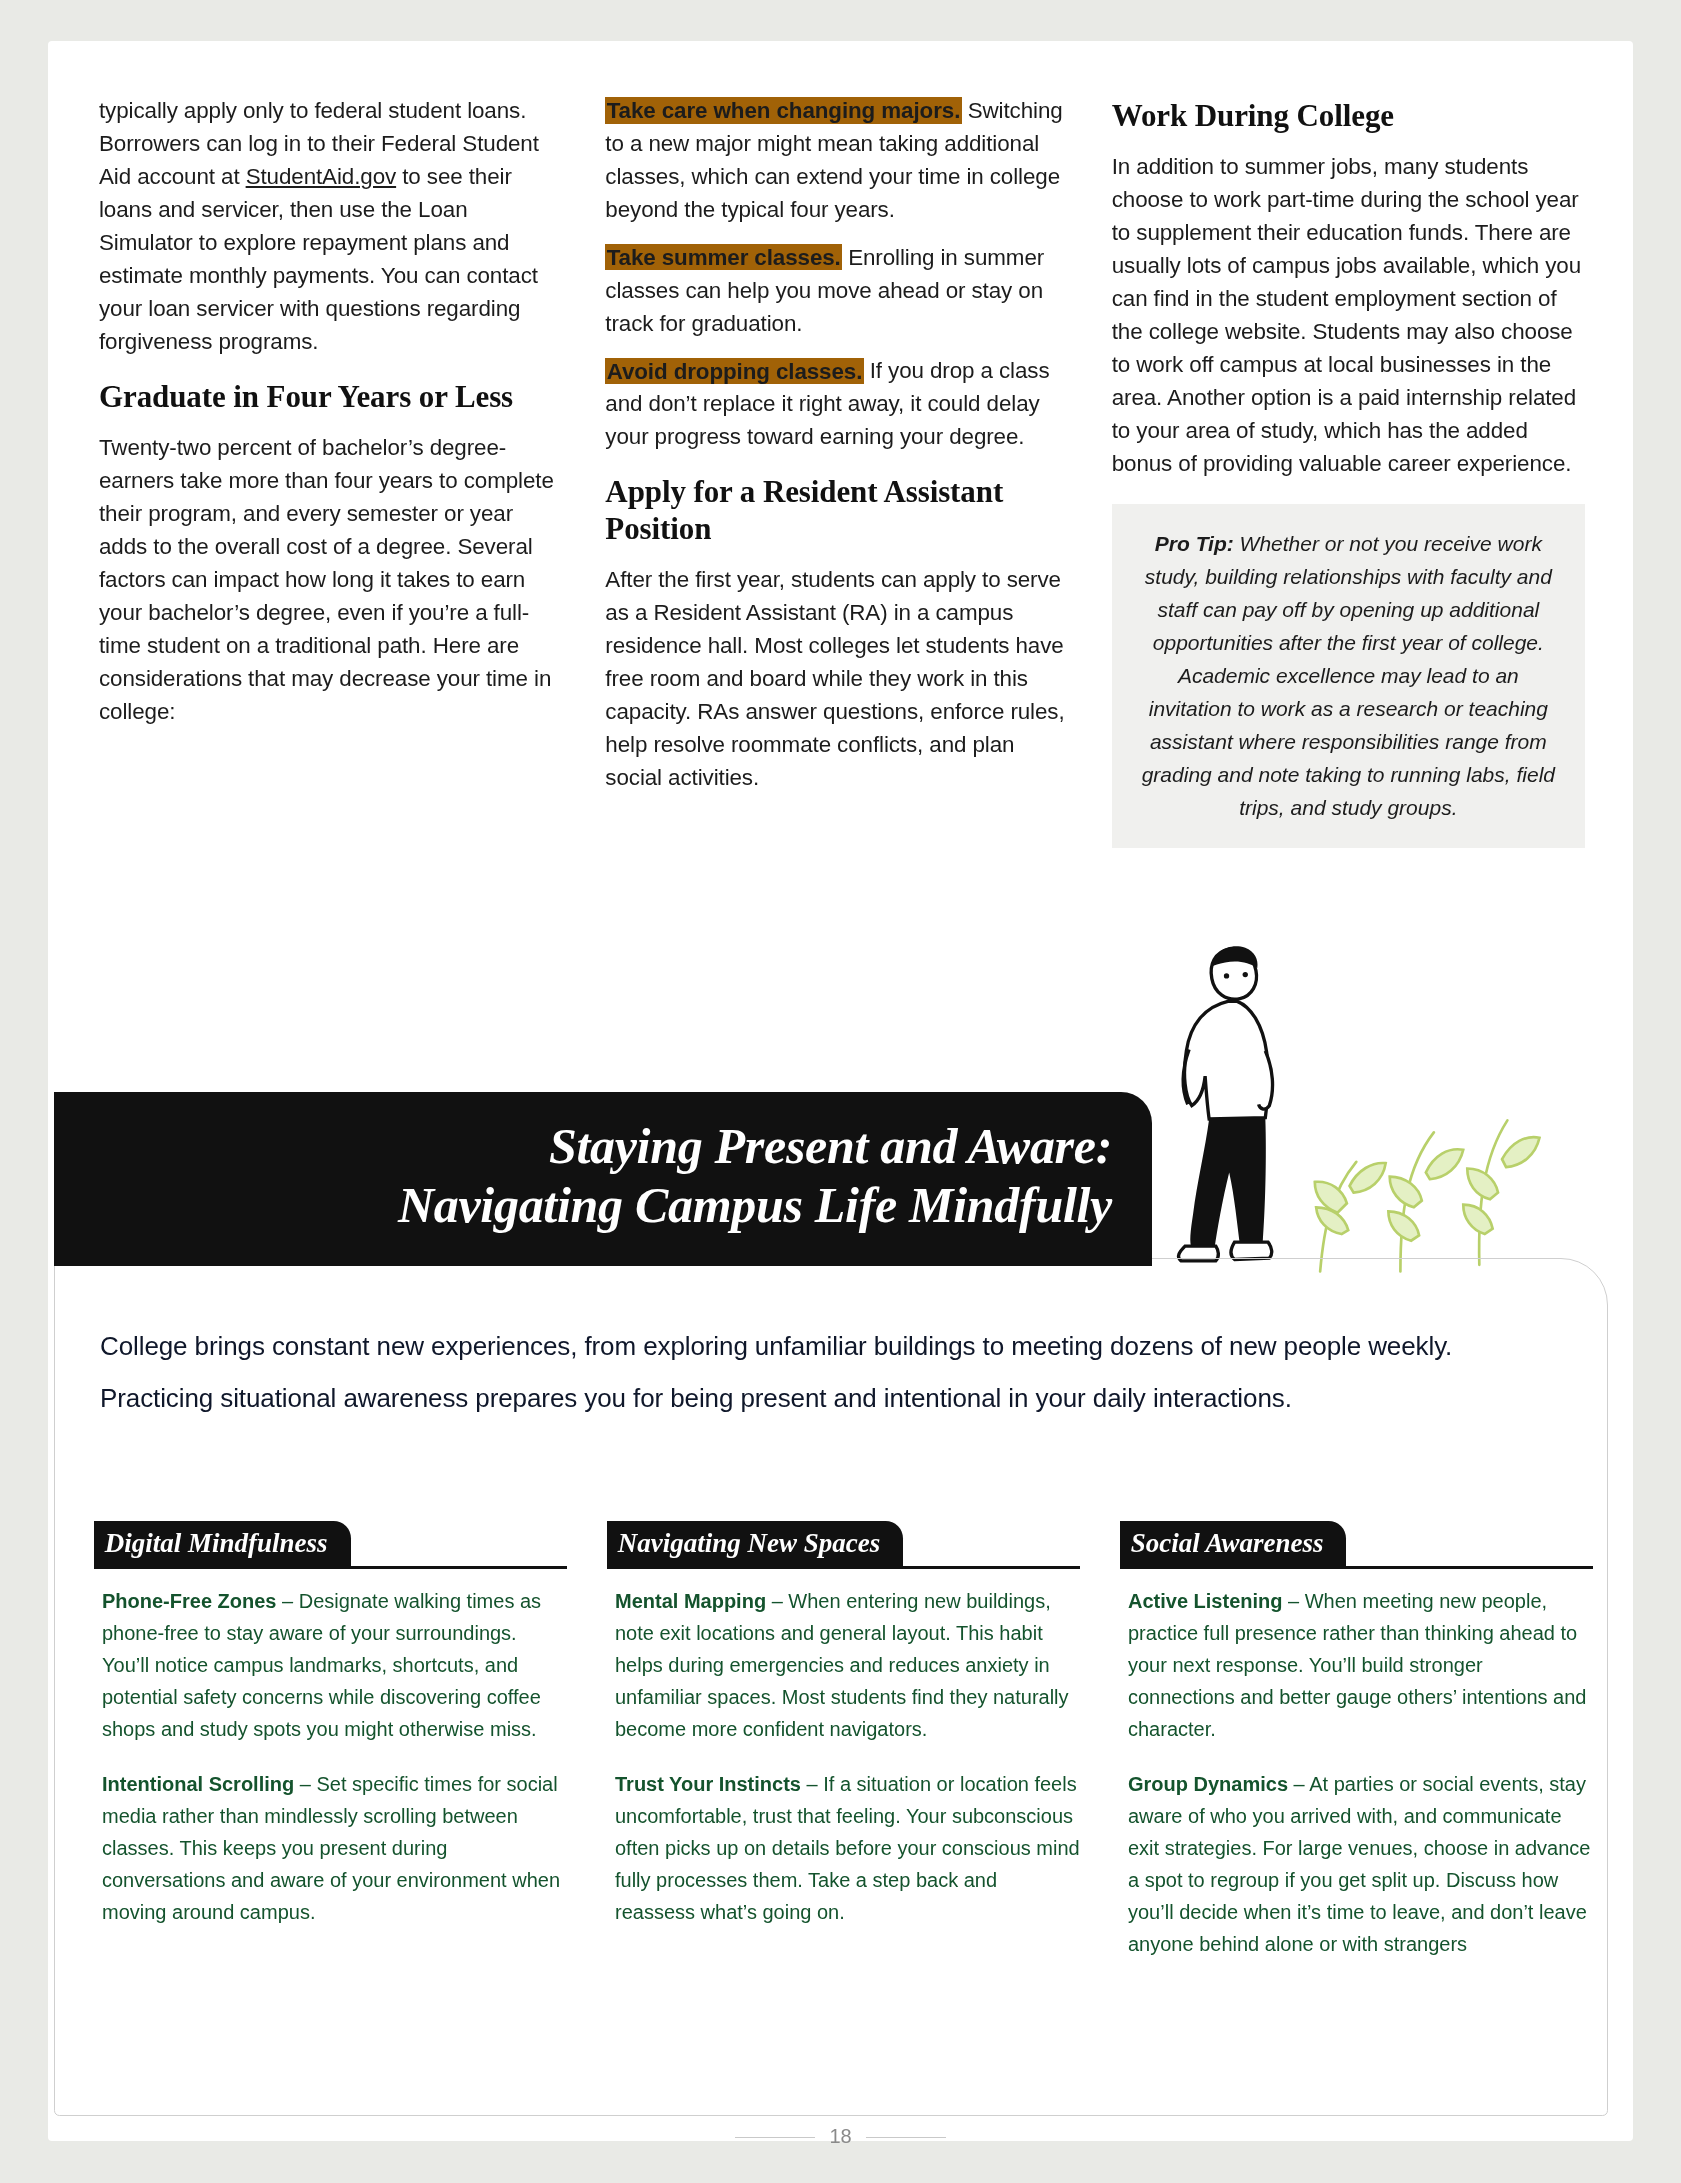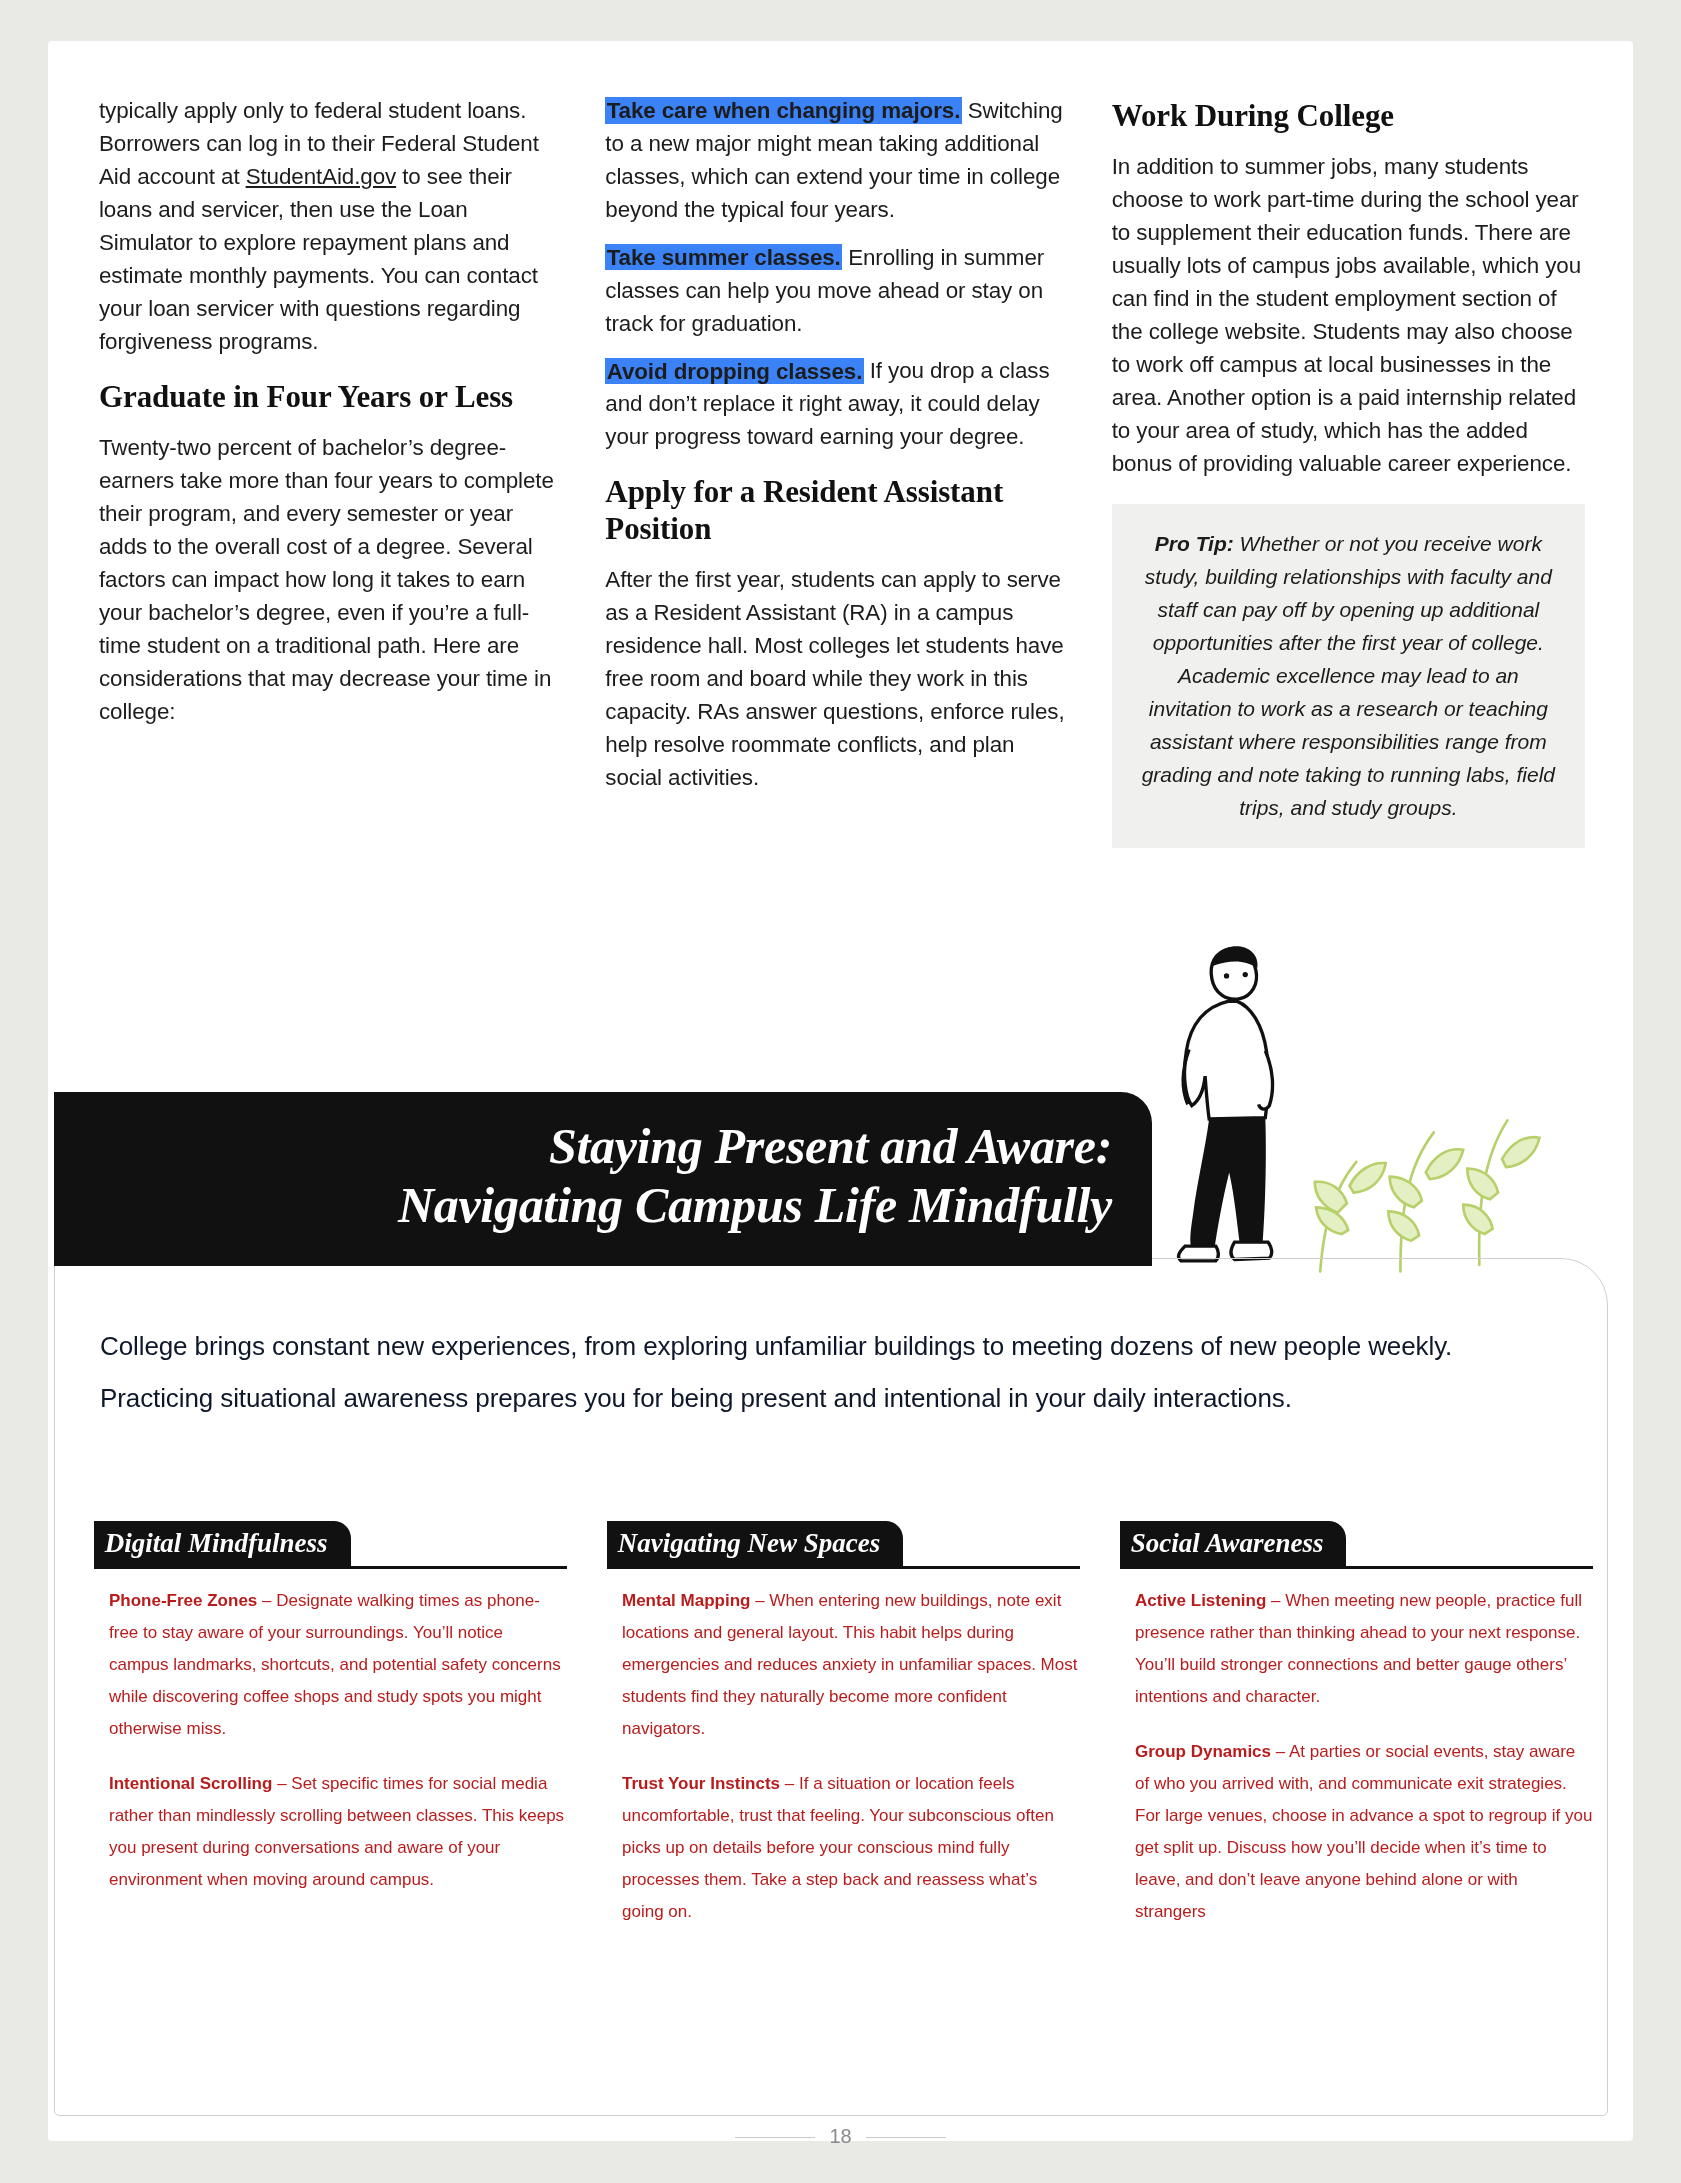--- a/index.html
+++ b/index.html
@@ -63,21 +63,21 @@
     font-weight: 700;
     font-size: 31px;
     line-height: 37px;
     color: #111;
     margin: 17.4px 0 16px 0;
     letter-spacing: -0.1px;
   }
   h2.serif.first { margin-top: 2.7px; }
 
   .hl {
-    background: #3b82f6;
+    background: #a16207;
     font-weight: 600;
     padding: 0.7px 1.3px;
     box-decoration-break: clone;
     margin-top: 8px;
     -webkit-box-decoration-break: clone;
   }
 
   
   .protip {
     background: #f0f0ee;
@@ -182,24 +182,24 @@
   }
   .tabhead .rule {
     position: absolute;
     left: 0;
     right: 0;
     bottom: -4px;
     height: 2.7px;
     background: #111111;
   }
   .lowcol p {
-    font-size: 17px;
+    font-size: 20px;
     line-height: 32px;
-    color: #b91c1c;
-    margin: 0 0 23px 15px;
+    color: #14532d;
+    margin: 0 0 23px 8px;
   }
   .lowcol p b { font-weight: 700; }
 
   .pagenum {
     position: absolute;
     left: 0;
     right: 0;
     bottom: 35px;
     text-align: center;
     font-size: 20px;

